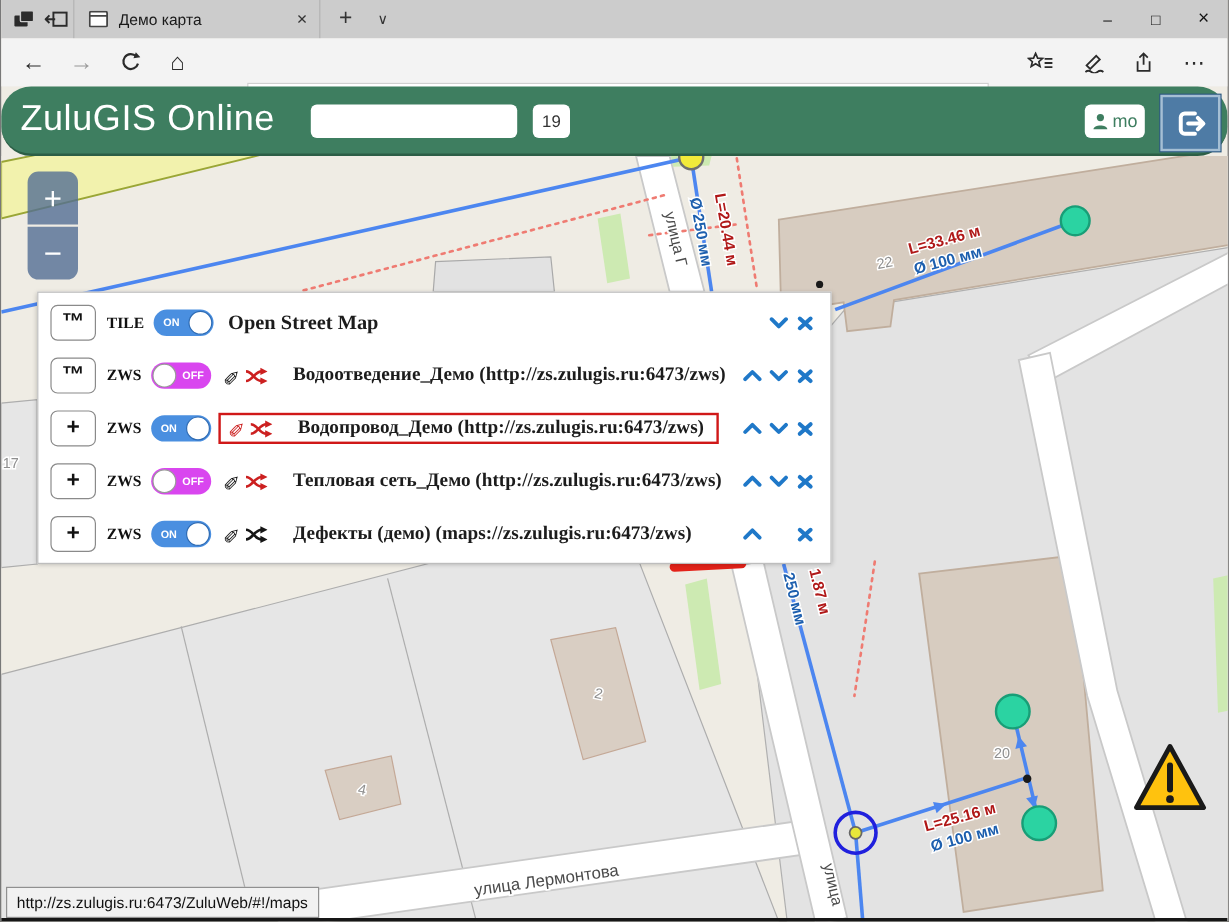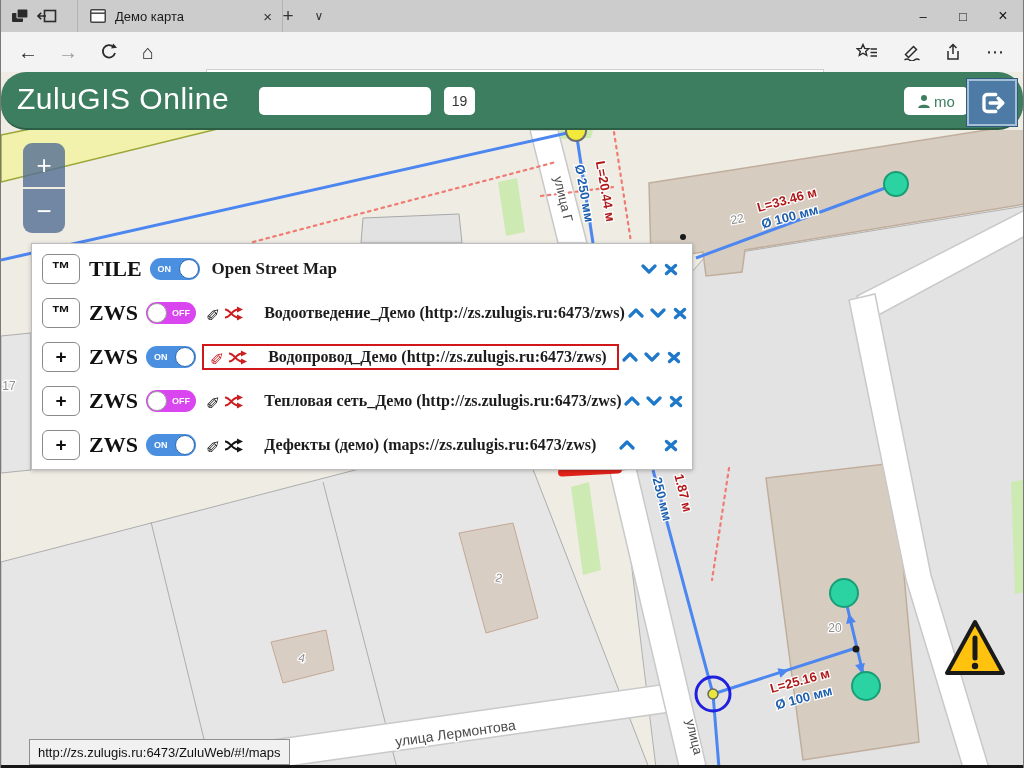--- a/index.html
+++ b/index.html
@@ -4,21 +4,21 @@
 <style>
   html,body{margin:0;padding:0;background:#222;}
   #win{position:relative;width:1024px;height:768px;overflow:hidden;background:#efece4;
        font-family:"Liberation Sans",sans-serif;box-sizing:border-box;
        border-left:1px solid #787878;border-right:1px solid #787878;}
   #win *{box-sizing:border-box;}
 
   
   #titlebar{position:absolute;left:0;top:0;width:100%;height:32px;background:#cccccc;}
   .tbicon{position:absolute;top:8px;width:20px;height:16px;}
-  #tab{position:absolute;left:76px;top:0;width:206px;height:32px;background:#cccccc;
+  #tab{position:absolute;left:60px;top:0;width:206px;height:32px;background:#cccccc;
        border-left:1px solid #b3b3b3;border-right:1px solid #b3b3b3;display:flex;align-items:center;}
   #tab .doc{margin-left:12px;}
   #tab .title{margin-left:9px;font-size:13px;color:#1a1a1a;flex:1;white-space:nowrap;overflow:hidden;}
   #tab .close{margin-right:10px;font-size:15px;color:#333;cursor:default;}
   .tabbar-btn{position:absolute;top:0;height:32px;display:flex;align-items:center;justify-content:center;color:#333;}
   #winctrl{position:absolute;right:0;top:0;height:32px;display:flex;}
   #winctrl span{width:40px;height:32px;display:flex;align-items:center;justify-content:center;font-size:13px;color:#111;}
 
   
   #toolbar{position:absolute;left:0;top:32px;width:100%;height:40px;background:#f3f3f3;}
@@ -28,21 +28,21 @@
   #addressbar .domain{color:#000;}
   #addressbar .spacer{flex:1;}
   #addressbar .aicon{margin-right:10px;display:flex;align-items:center;}
 
   
   #appheader{position:absolute;left:0;top:72px;width:100%;height:58px;background:#3E7E60;border-bottom:2px solid #2c5e46;border-radius:25px;}
   #apptitle{position:absolute;left:16px;top:10px;font-size:30px;color:#ffffff;letter-spacing:.5px;}
   #searchbox{position:absolute;left:258px;top:15px;width:172px;height:28px;border:none;border-radius:5px;background:#fff;outline:none;padding:0 8px;font-size:14px;}
   #counter{position:absolute;left:443px;top:15px;width:31px;height:28px;background:#fff;border-radius:5px;
       display:flex;align-items:center;justify-content:center;font-size:14px;color:#333;}
-  #userbtn{position:absolute;left:903px;top:15px;width:64px;height:28px;background:#fff;border-radius:5px;
+  #userbtn{position:absolute;left:903px;top:15px;width:50px;height:28px;background:#fff;border-radius:5px;
       display:flex;align-items:center;justify-content:center;gap:3px;color:#3E7E60;font-size:15px;}
   #exitbtn{position:absolute;left:966px;top:7px;width:50px;height:47px;background:#4e7ba5;border:2px solid #a5bfd4;
       box-shadow:0 0 0 1px #2f5a80;display:flex;align-items:center;justify-content:center;}
 
   
   #mapsvg{position:absolute;left:0;top:130px;}
   .pipe-label-red{font-size:13px;font-weight:bold;fill:#b01818;paint-order:stroke;stroke:#ffffff;stroke-width:2.5px;}
   .pipe-label-blue{font-size:13px;font-weight:bold;fill:#1d5fae;paint-order:stroke;stroke:#ffffff;stroke-width:2.5px;}
   .street-label{font-size:13px;fill:#4a4a4a;paint-order:stroke;stroke:#ffffff;stroke-width:3px;}
   .bnum{font-size:12px;fill:#8f8f8f;paint-order:stroke;stroke:#ffffff;stroke-width:2.5px;}
@@ -53,21 +53,21 @@
       display:flex;align-items:center;justify-content:center;}
   #zoom-in{border-radius:9px 9px 0 0;margin-bottom:2px;}
   #zoom-out{border-radius:0 0 9px 9px;}
 
   
   #panel{position:absolute;left:30px;top:243px;width:662px;height:227px;background:#fff;
       border:1px solid #bdbdbd;box-shadow:0 1px 4px rgba(0,0,0,.25);padding:3px 0 0 10px;}
   .prow{height:44px;display:flex;align-items:center;}
   .type-btn{width:38px;height:30px;border:1.5px solid #8a8a8a;border-radius:6px;background:#fff;
       display:flex;align-items:center;justify-content:center;font-size:19px;font-weight:bold;color:#111;flex:0 0 auto;}
-  .type-label{font-family:"Liberation Serif",serif;font-weight:bold;font-size:22px;color:#111;margin-left:9px;}
+  .type-label{font-family:"Liberation Serif",serif;font-weight:bold;font-size:13px;color:#111;margin-left:9px;}
   .tg{width:50px;height:22px;border-radius:12px;position:relative;margin-left:8px;flex:0 0 auto;}
   .tg.on{background:#4a8fe0;}
   .tg.off{background:#d946ef;}
   .tg .knob{position:absolute;top:1px;width:20px;height:20px;border-radius:50%;background:#fff;}
   .tg.on .knob{right:1px;border:1px solid #2f6cb4;}
   .tg.off .knob{left:1px;border:1px solid #9a9a9a;}
   .tg .lab{position:absolute;top:6px;font-size:9px;font-weight:bold;color:#fff;}
   .tg.on .lab{left:8px;}
   .tg.off .lab{right:6px;}
   .pencil{font-size:17px;margin-left:10px;transform:scaleY(-1);line-height:1;}
@@ -75,21 +75,21 @@
   .pencil.red{color:#cc2020;}
   .shuffle{margin-left:4px;display:flex;}
   .layer-name{font-family:"Liberation Serif",serif;font-weight:bold;font-size:16px;color:#1c1c1c;margin-left:21px;white-space:nowrap;}
   .layer-name.solo{margin-left:12px;font-size:17px;}
   .hlbox{display:flex;align-items:center;border:2px solid #d01818;padding:2px 10px 2px 6px;margin-left:6px;}
   .hlbox .pencil{margin-left:0;}
   .rowctrl{margin-left:auto;display:flex;margin-right:10px;}
   .rowctrl .slot{width:22px;display:flex;justify-content:center;align-items:center;}
 
   
-  #statusbox{position:absolute;left:28px;top:739px;height:26px;background:#f1f1f1;border:1px solid #909090;
+  #statusbox{position:absolute;left:4px;top:739px;height:26px;background:#f1f1f1;border:1px solid #909090;
       padding:0 8px;font-size:13px;color:#111;display:flex;align-items:center;white-space:nowrap;}
   #bottombar{position:absolute;left:0;bottom:0;width:100%;height:3px;background:#161616;}
 </style>
 </head>
 <body>
 
 <div id="win">
 
   <div id="titlebar">
     <svg class="tbicon" style="left:10px" viewBox="0 0 20 16">

